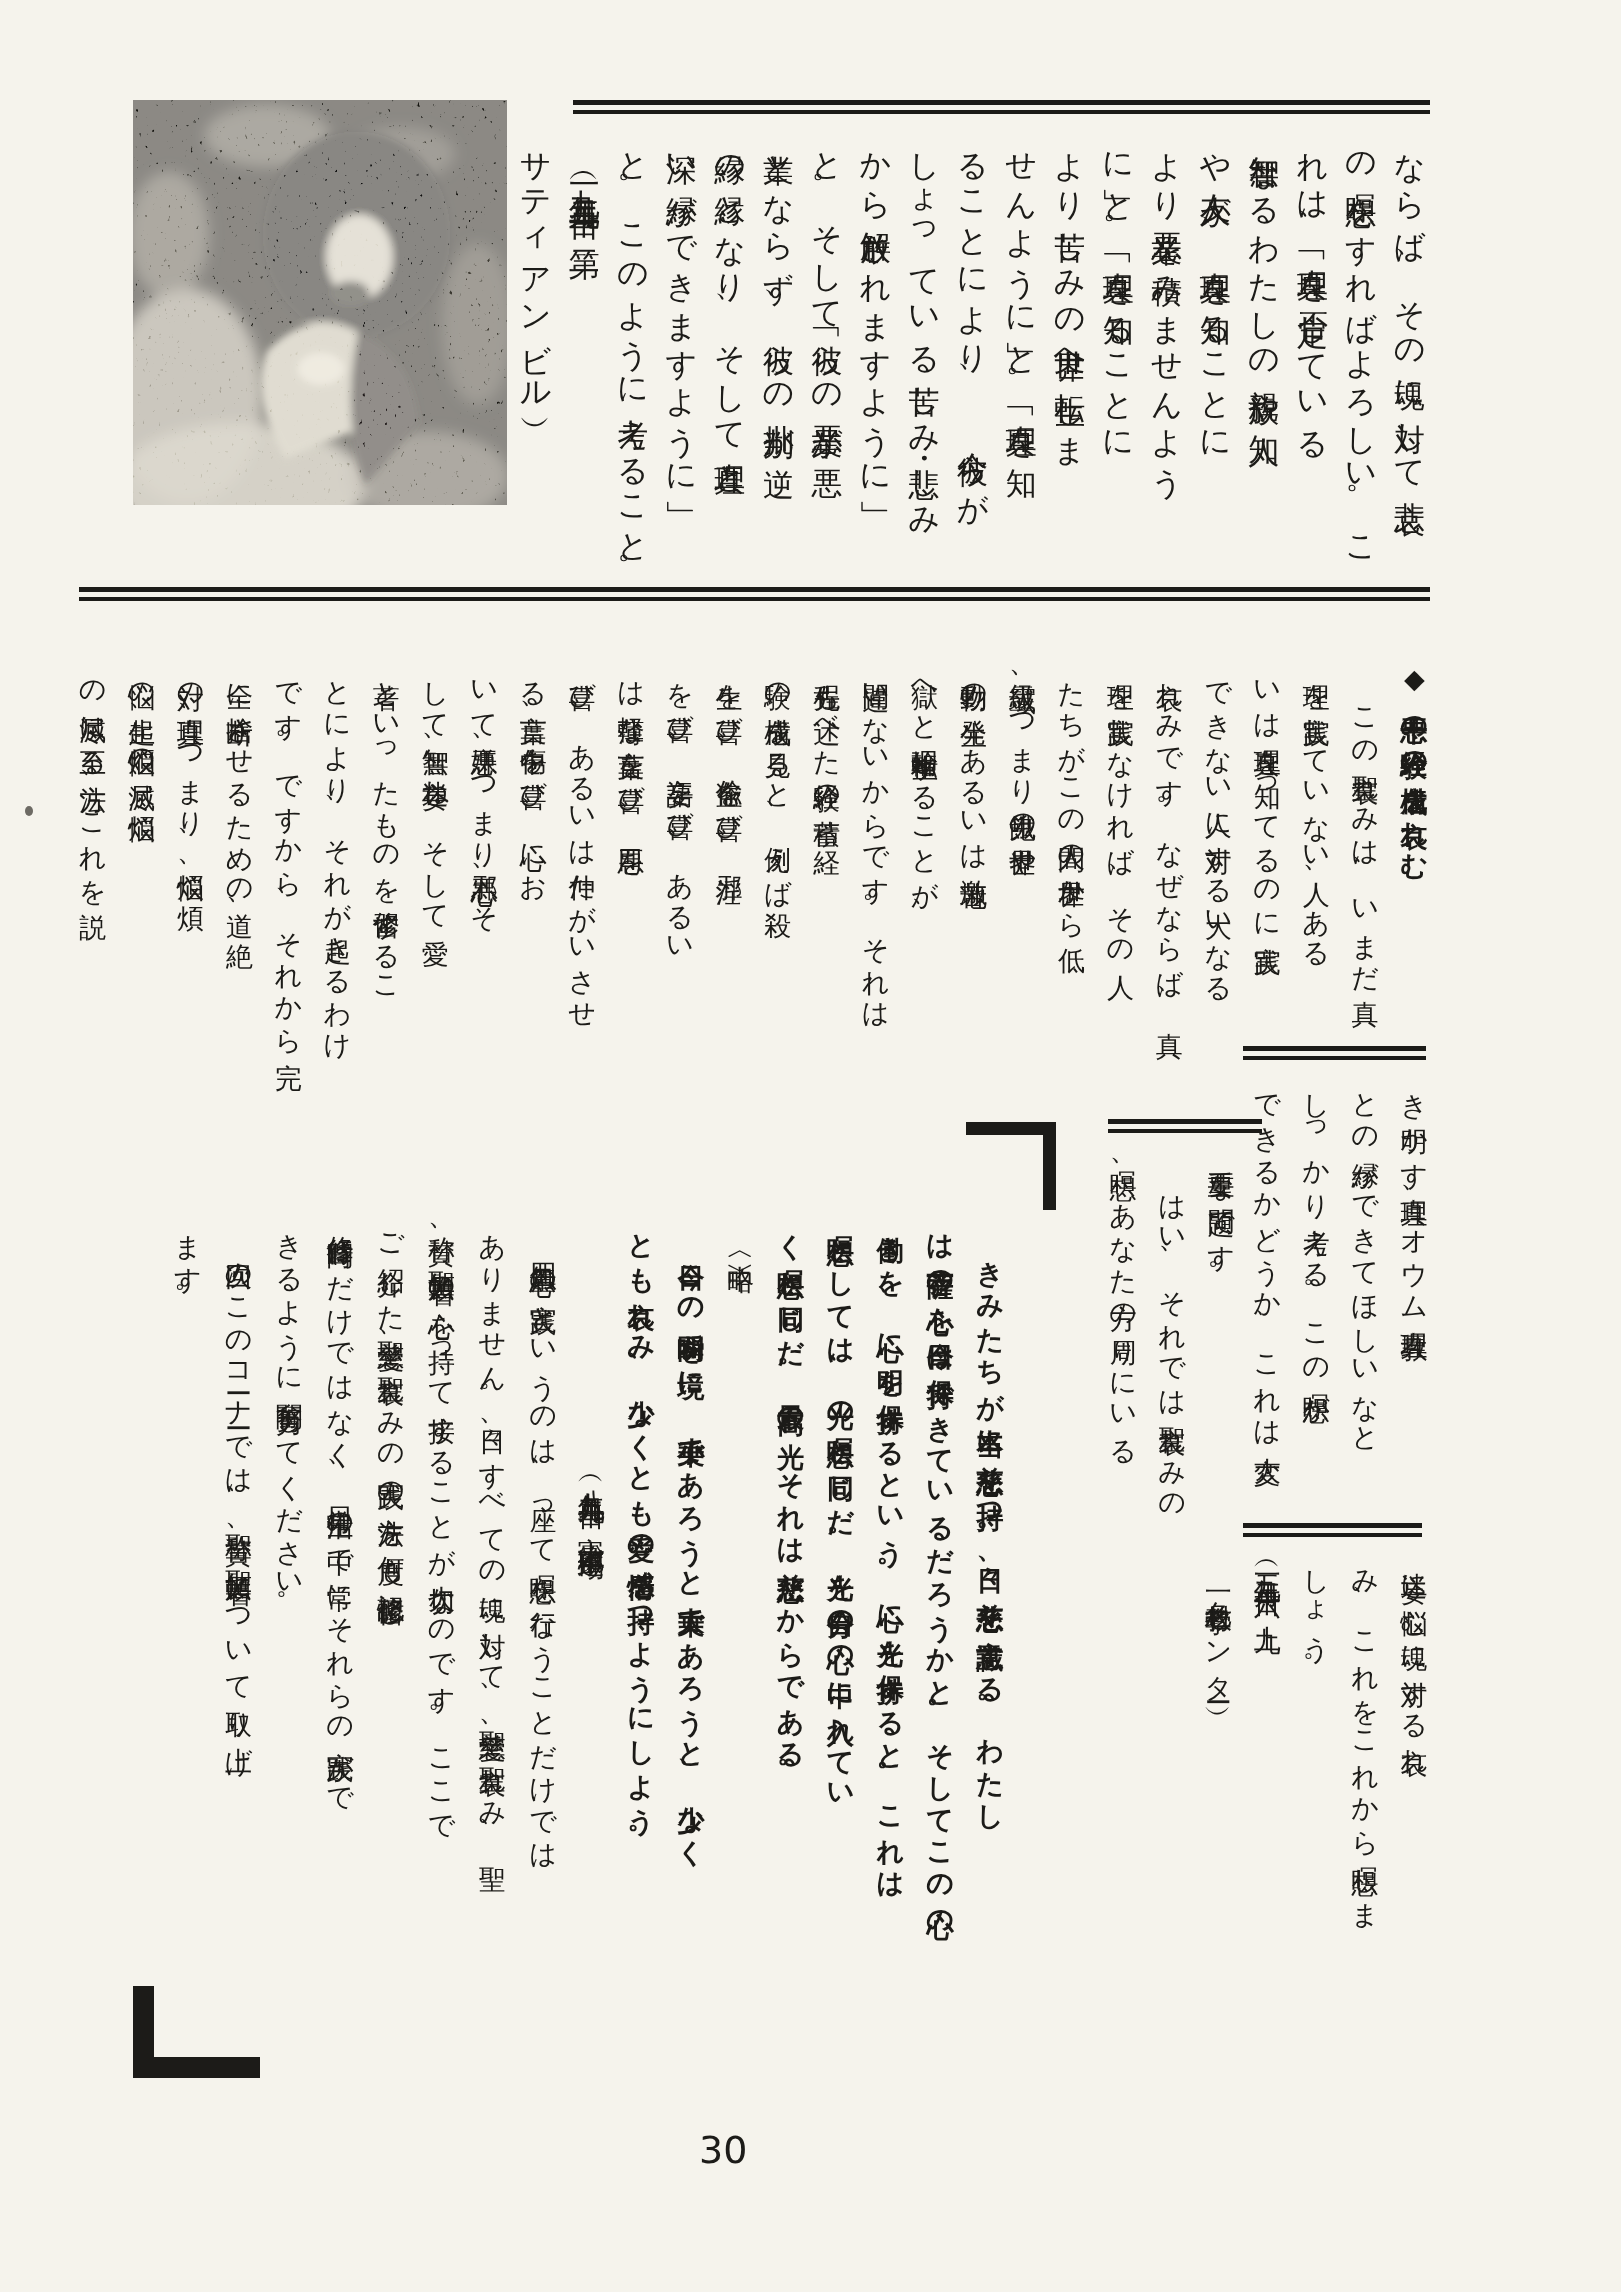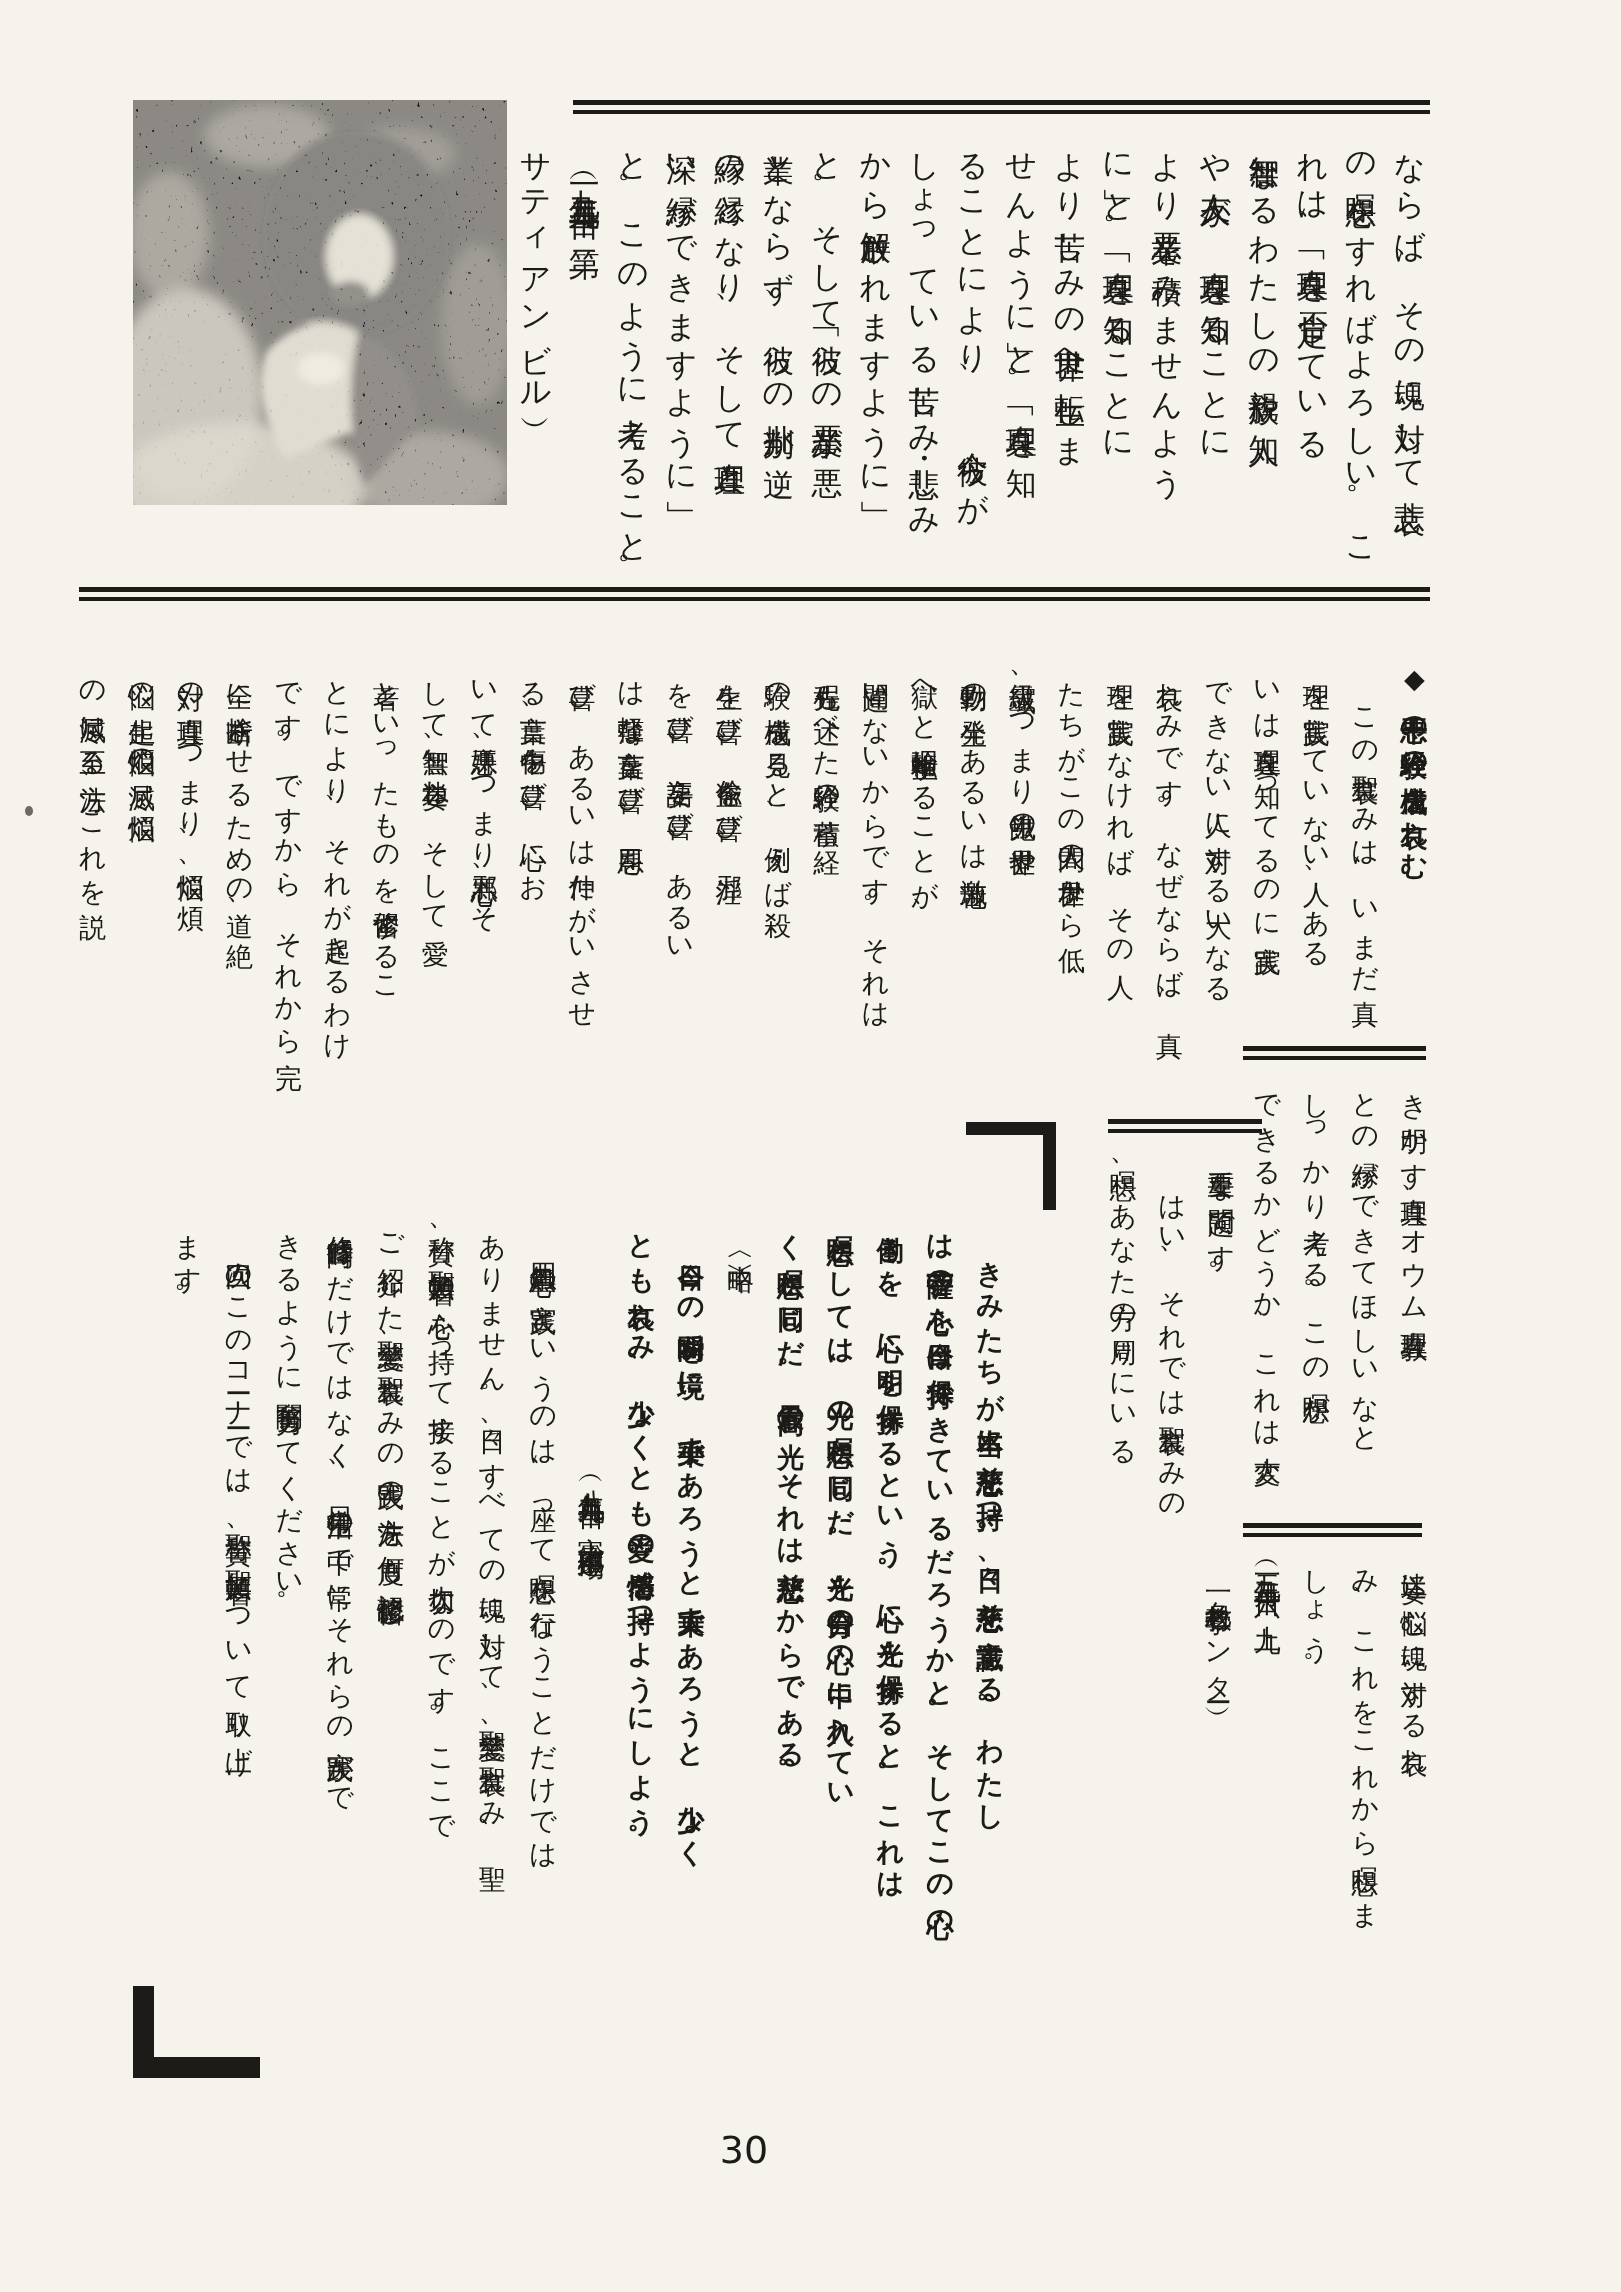--- a/index.html
+++ b/index.html
@@ -72,21 +72,20 @@
     border-left:21.5px solid var(--ink);
     border-bottom:21.5px solid var(--ink);
   }
   .photo{
     position:absolute;left:133px;top:100px;width:374px;height:405px;
     background:#171613;
   }
   .photo svg{display:block;width:100%;height:100%;}
   .page-number{
     position:absolute;left:699px;top:2128px;width:90px;
-    text-align:center;
     font-size:38px;
     color:var(--ink);
     font-family:"DejaVu Sans", sans-serif;
   }
   .speck{
     position:absolute;left:25px;top:806px;width:8px;height:9.9px;
     background:#6d6a64;border-radius:50%;
   }
 </style>
 </head>

